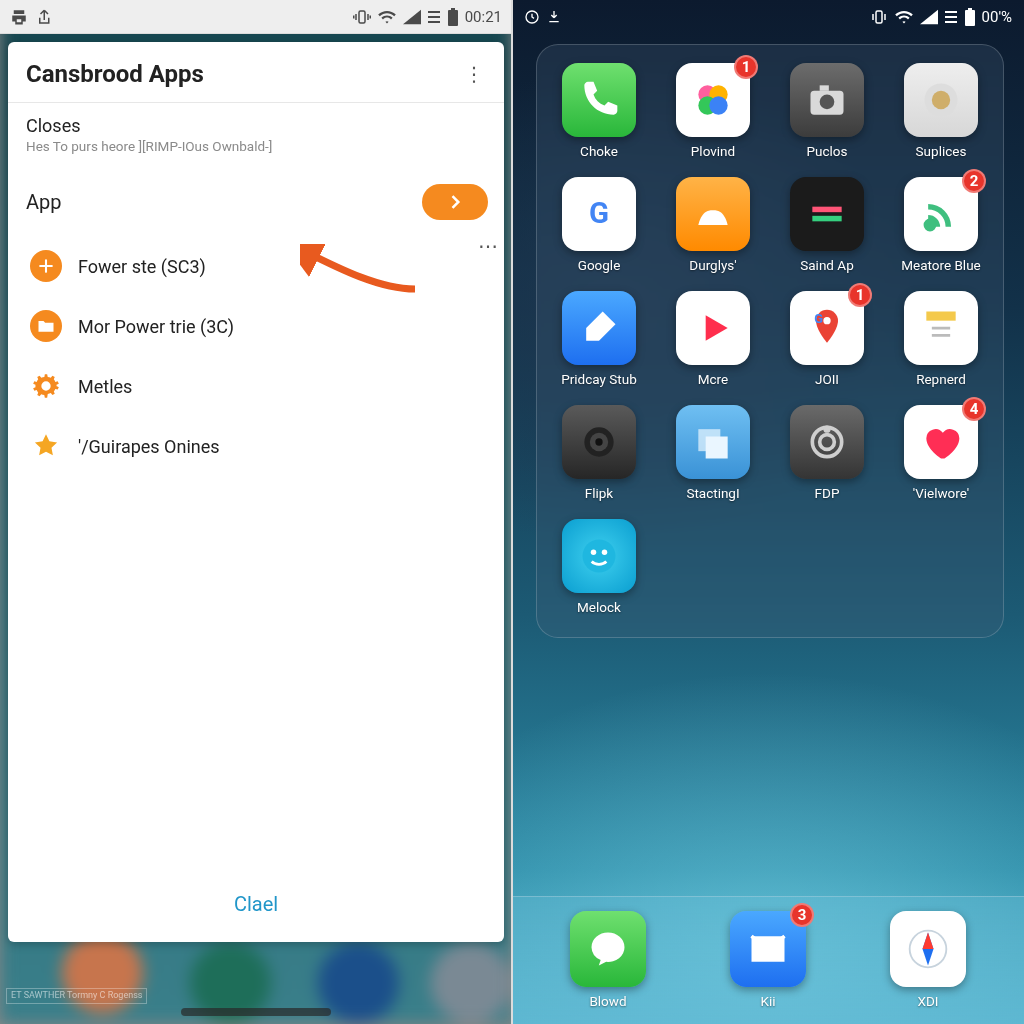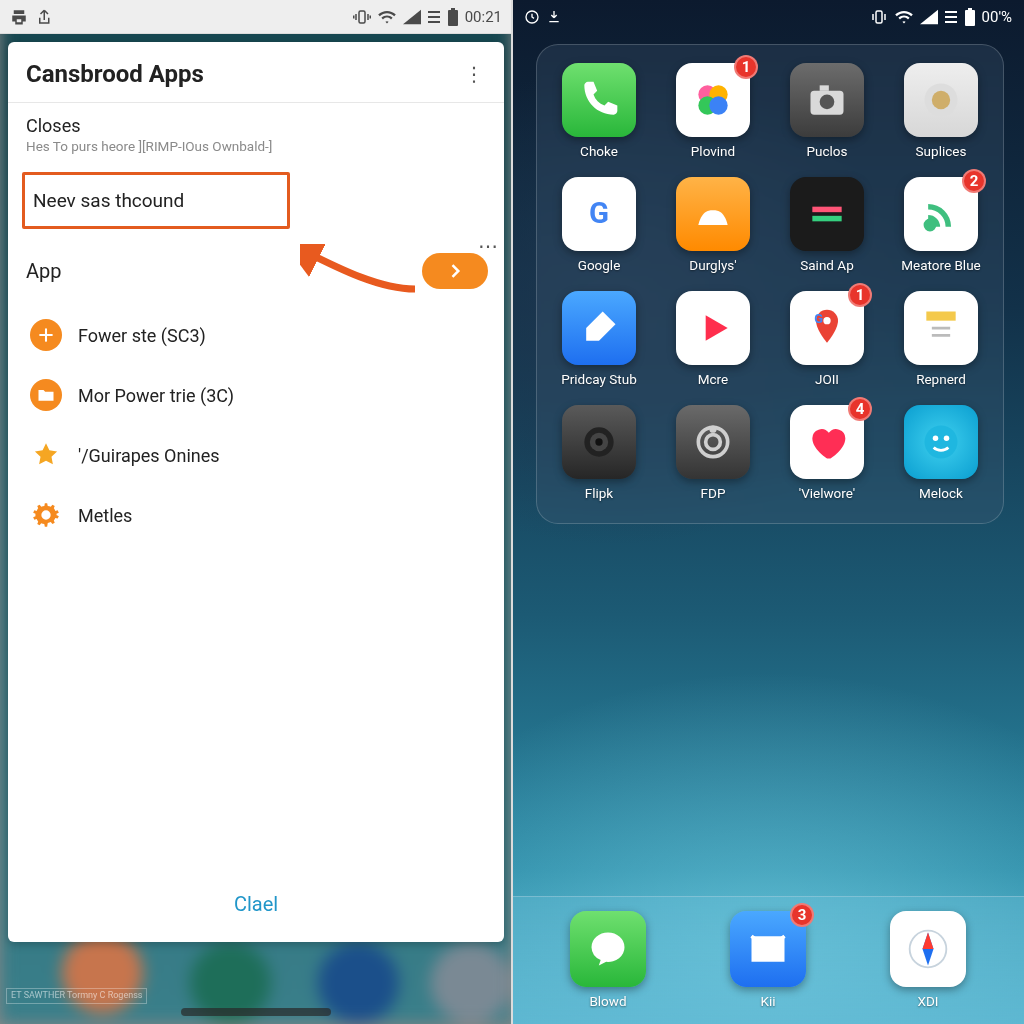--- a/index.html
+++ b/index.html
@@ -221,23 +221,20 @@
     <div class="card-header">
       <span class="card-title">Cansbrood Apps</span>
       <span class="more-dots">⋮</span>
     </div>
 
     <div class="section">
       <div class="section-title">Closes</div>
       <div class="section-sub">Hes To purs heore ][RIMP-IOus Ownbald-]</div>
     </div>
 
-    <div class="hl-row">
-      <span>Neev sas thcound</span>
-    </div>
     <span class="hl-ell">⋯</span>
 
     <svg class="arrow" viewBox="0 0 120 60">
       <defs>
           <marker id="ah" markerWidth="10" markerHeight="10" refX="2" refY="3" orient="auto">
         <path d="M0 0L6 3L0 6z" fill="#e85a1f"></path>
           </marker>
         </defs>
       <path d="M115 45 C 80 45 40 25 6 8" stroke="#e85a1f" stroke-width="7" fill="none" marker-end="url(#ah)"></path>
     </svg>
@@ -263,33 +260,33 @@
         <div class="list-item">
           <span class="li-icon" style="background:#f58a1f">
             <span style="width:20px;height:20px;display:block"><svg viewBox="0 0 24 24" fill="#fff">
                 <path d="M3 6h6l2 2h10v11H3z"></path>
               </svg></span>
           </span>
           <span>Mor Power trie (3C)</span>
         </div>
         <div class="list-item">
           <span class="li-icon" style="background:transparent">
+            <span style="width: 28px; height: 28px; display: block;"><svg viewBox="0 0 24 24" fill="#f58a1f">
+                <path d="M12 8a4 4 0 100 8 4 4 0 000-8zm9 4l2 1-1 2-2-.5a8 8 0 01-1.3 2.2l.8 2-2 1-1.4-1.6a8 8 0 01-2.6.7L13 22h-2l-.5-2.2a8 8 0 01-2.6-.7L6.5 20.7l-2-1 .8-2A8 8 0 014 15.5L2 16l-1-2 2-1a8 8 0 010-2L1 10l1-2 2 .5A8 8 0 015.3 6.3l-.8-2 2-1L8 4.9a8 8 0 012.6-.7L11 2h2l.5 2.2a8 8 0 012.6.7L17.5 3.3l2 1-.8 2A8 8 0 0120 8.5l2-.5 1 2-2 1a8 8 0 010 2z"></path>
+              </svg></span>
+          </span>
+          <span>Metles</span>
+        </div>
+        <div class="list-item">
+          <span class="li-icon" style="background:transparent">
             <span style="width: 28px; height: 28px; display: block;"><svg viewBox="0 0 24 24" fill="#f5a623">
                 <path d="M12 2l2.9 6 6.6.9-4.8 4.6 1.2 6.5L12 17l-5.9 3 1.2-6.5L2.5 8.9 9.1 8z"></path>
               </svg></span>
           </span>
           <span>'/Guirapes Onines</span>
-        </div>
-        <div class="list-item">
-          <span class="li-icon" style="background:transparent">
-            <span style="width: 28px; height: 28px; display: block;"><svg viewBox="0 0 24 24" fill="#f58a1f">
-                <path d="M12 8a4 4 0 100 8 4 4 0 000-8zm9 4l2 1-1 2-2-.5a8 8 0 01-1.3 2.2l.8 2-2 1-1.4-1.6a8 8 0 01-2.6.7L13 22h-2l-.5-2.2a8 8 0 01-2.6-.7L6.5 20.7l-2-1 .8-2A8 8 0 014 15.5L2 16l-1-2 2-1a8 8 0 010-2L1 10l1-2 2 .5A8 8 0 015.3 6.3l-.8-2 2-1L8 4.9a8 8 0 012.6-.7L11 2h2l.5 2.2a8 8 0 012.6.7L17.5 3.3l2 1-.8 2A8 8 0 0120 8.5l2-.5 1 2-2 1a8 8 0 010 2z"></path>
-              </svg></span>
-          </span>
-          <span>Metles</span>
         </div>
       </div>
 
     <div class="footer-btn">
       <span>Clael</span>
     </div>
   </div>
 
   <div class="left-badge">ET SAWTHER
 Tormny C Rogenss</div>
@@ -447,20 +444,29 @@
           <div class="tile" style="background:linear-gradient(#5a5a5a,#262626)">
             <span style="width:44px;height:44px;display:block"><svg viewBox="0 0 24 24">
                 <circle cx="12" cy="12" r="8" fill="#222"></circle>
                 <circle cx="12" cy="12" r="5" fill="#444"></circle>
                 <circle cx="12" cy="12" r="2" fill="#111"></circle>
               </svg></span>
           </div>
           <span class="lbl">Flipk</span>
         </div>
         <div class="app">
+          <div class="tile" style="background:linear-gradient(#6fbff2,#3a92d6)">
+            <span style="width:44px;height:44px;display:block"><svg viewBox="0 0 24 24" fill="#eaf6ff">
+                <rect x="4" y="5" width="12" height="12" opacity=".7"></rect>
+                <rect x="8" y="9" width="12" height="12"></rect>
+              </svg></span>
+          </div>
+          <span class="lbl">StactingI</span>
+        </div>
+        <div class="app">
           <div class="tile" style="background:linear-gradient(#6a6a6a,#343434)">
             <span style="width:44px;height:44px;display:block"><svg viewBox="0 0 24 24" fill="none" stroke="#cfcfcf" stroke-width="2">
                 <circle cx="12" cy="12" r="8"></circle>
                 <circle cx="12" cy="12" r="4"></circle>
                 <circle cx="12" cy="5" r="1" fill="#cfcfcf"></circle>
               </svg></span>
           </div>
           <span class="lbl">FDP</span>
         </div>
         <div class="app">

